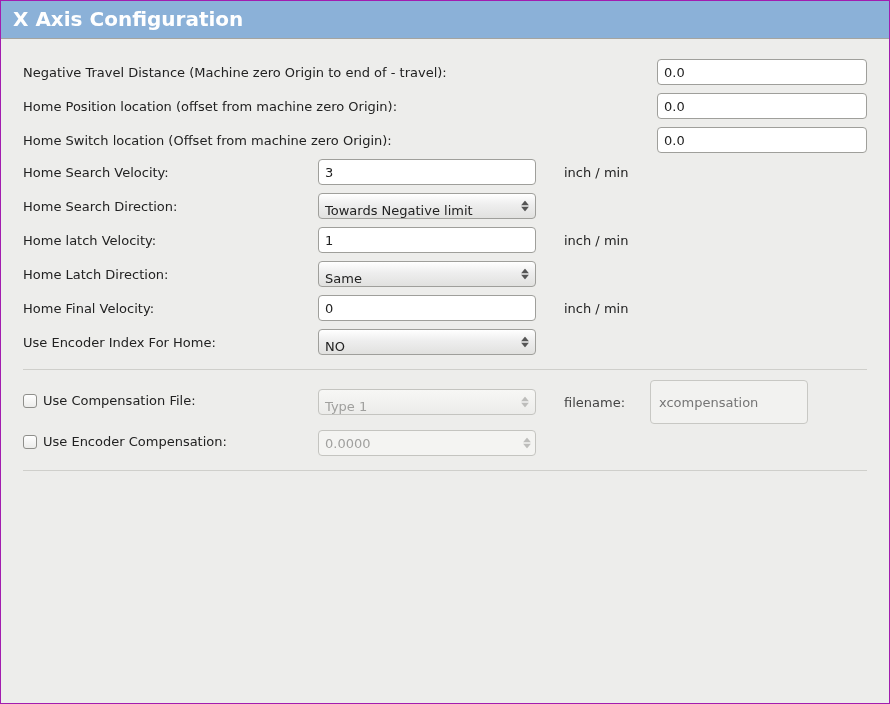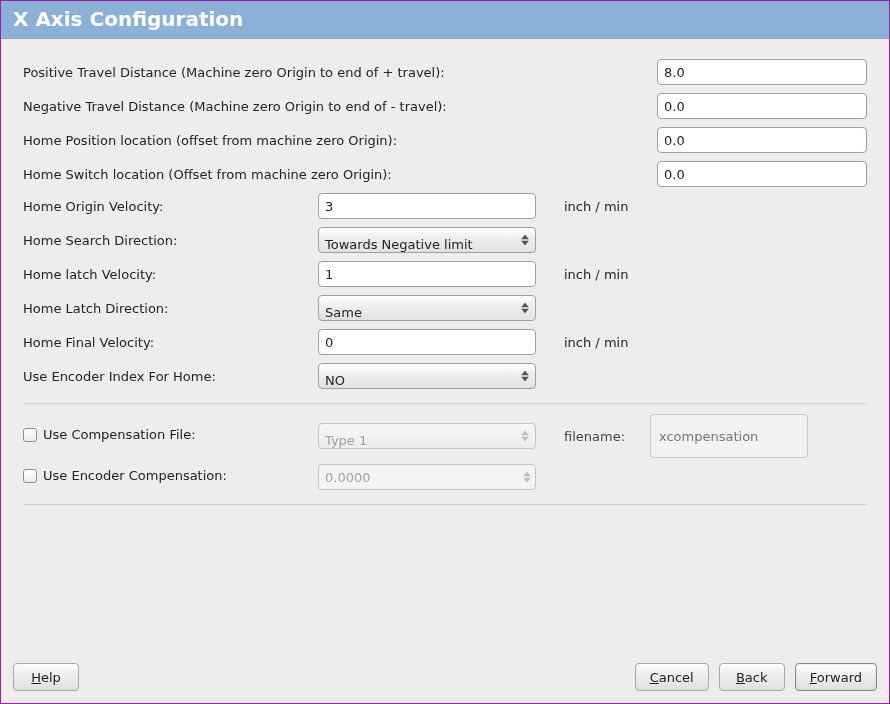--- a/index.html
+++ b/index.html
@@ -155,44 +155,39 @@
 
 <div class="window">
   <div class="titlebar">
     <span>X Axis Configuration</span>
   </div>
 
   <div class="content">
 
     <div class="grid-top">
       <div class="toprow">
-        <span class="lbl">Positive Travel Distance  (Machine zero Origin to end of + travel):</span>
-        <span class="gap"></span>
-        <span class="rinput"><input class="txt" type="text" value="8.0" style=""></span>
-      </div>
-      <div class="toprow">
         <span class="lbl">Negative Travel Distance  (Machine zero Origin to end of - travel):</span>
         <span class="gap"></span>
         <span class="rinput"><input class="txt" type="text" value="0.0" style=""></span>
       </div>
       <div class="toprow">
         <span class="lbl">Home Position location   (offset from machine zero Origin):</span>
         <span class="gap"></span>
         <span class="rinput"><input class="txt" type="text" value="0.0" style=""></span>
       </div>
       <div class="toprow">
         <span class="lbl">Home Switch location   (Offset from machine zero Origin):</span>
         <span class="gap"></span>
         <span class="rinput"><input class="txt" type="text" value="0.0" style=""></span>
       </div>
     </div>
 
     <div class="grid-mid" style="margin-top:2px;">
       <div class="row">
-        <span class="lbl col-label1">Home Origin Velocity:</span>
+        <span class="lbl col-label1">Home Search Velocity:</span>
         <span class="col-mid-input"><input class="txt" type="text" value="3" style=""></span>
         <span style="width:28px;flex:0 0 28px;"></span>
         <span class="lbl">inch / min</span>
       </div>
       <div class="row">
         <span class="lbl col-label1">Home Search Direction:</span>
         <span class="col-mid-input">
           <div class="selectwrap">
             <span>Towards Negative limit</span>
             <span class="spin">
@@ -299,20 +294,13 @@
             </span>
           </div>
         </span>
       </div>
     </div>
 
     <hr class="sep">
 
   </div>
 
-  <div class="footer">
-    <button class="btn" aria-label="Help"><span class="mn">H</span><span>elp</span></button>
-    <span class="spacer"></span>
-    <button class="btn" aria-label="Cancel"><span class="mn">C</span><span>ancel</span></button>
-    <button class="btn" aria-label="Back"><span class="mn">B</span><span>ack</span></button>
-    <button class="btn default" aria-label="Forward"><span class="mn">F</span><span>orward</span></button>
-  </div>
 </div>
 
 </body></html>

